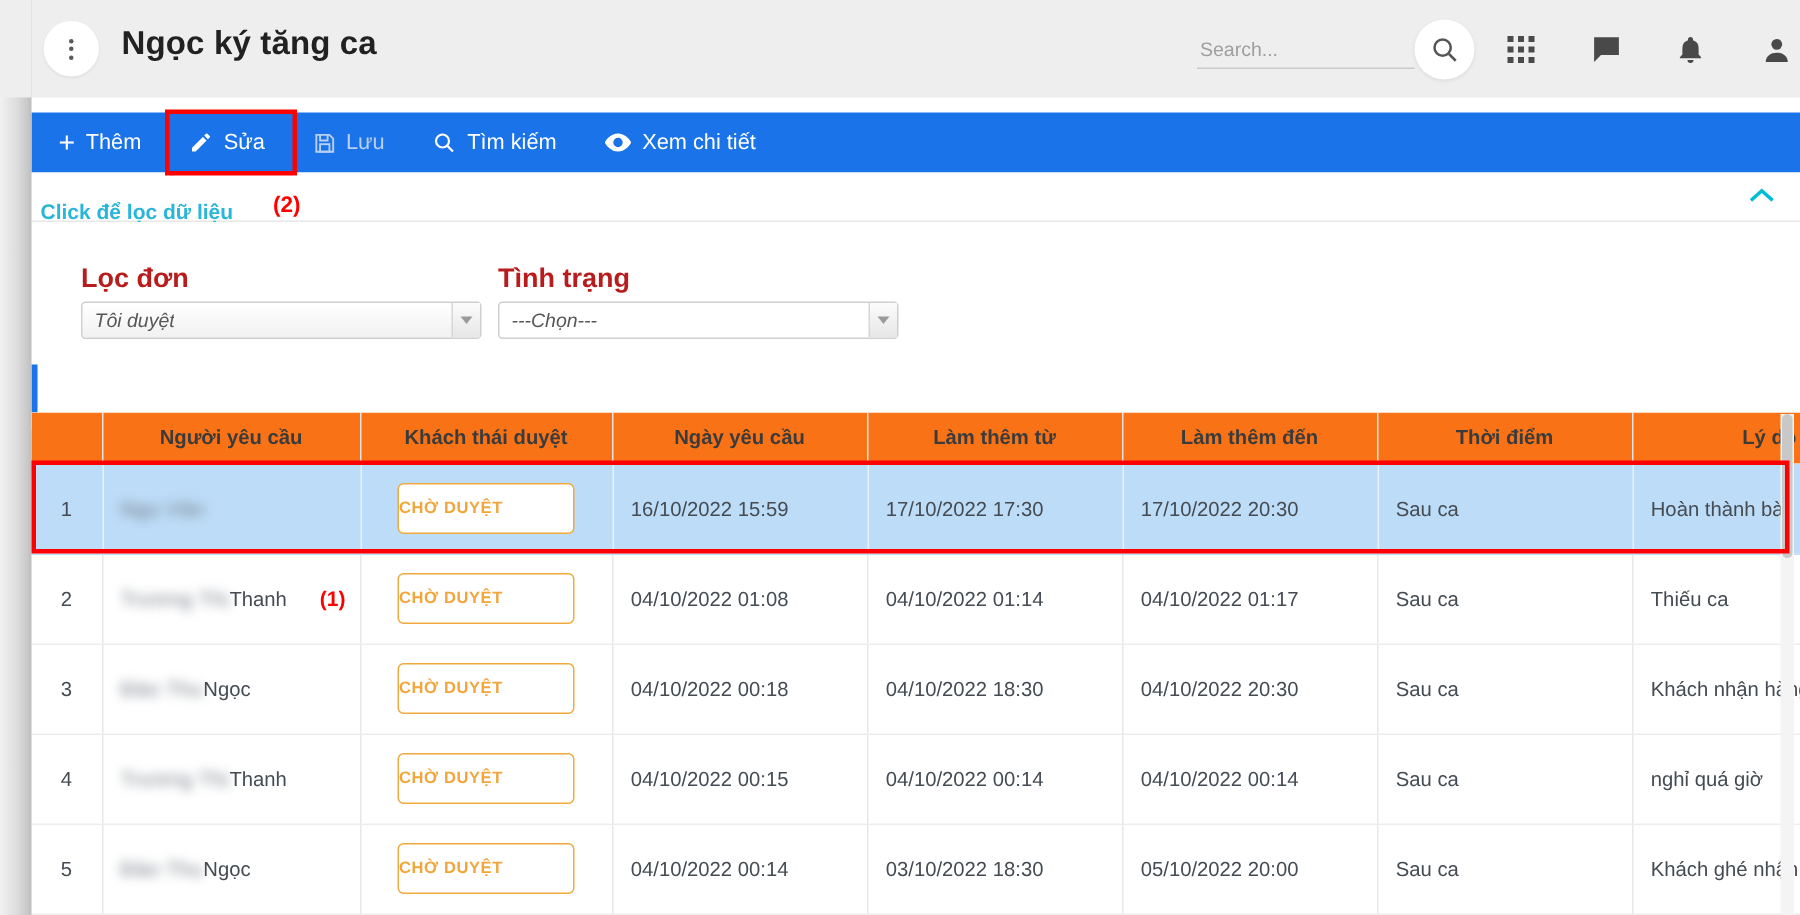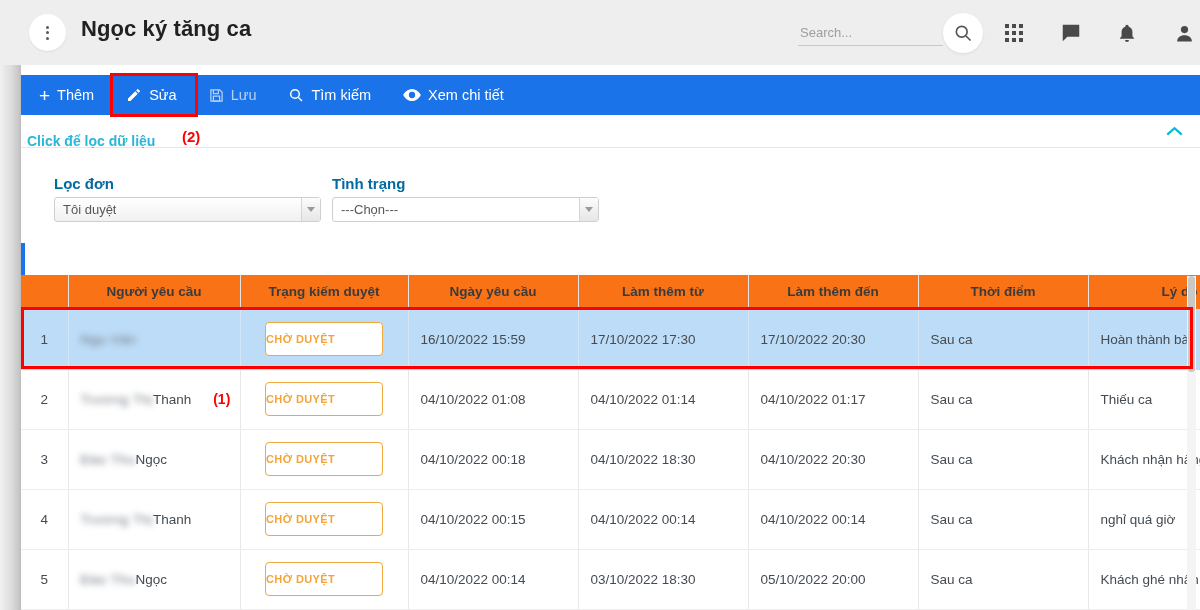--- a/index.html
+++ b/index.html
@@ -140,36 +140,36 @@
   
   .filter-form {
     position: absolute; left: 21px; top: 148px;
     width: 1179px; height: 91px;
     background: #ffffff;
   }
   .field { position: absolute; top: 27px; }
   .field-1 { left: 33px; }
   .field-2 { left: 311px; }
   .field-label {
-    font-size: 15px; font-weight: bold; color: #0369a1;
+    font-size: 18px; font-weight: bold; color: #b91c1c;
     margin-bottom: 5px;
   }
   .select-box {
     width: 267px; height: 25px;
     border: 1px solid #cfcfcf; border-radius: 3px;
     background: linear-gradient(to bottom, #ffffff 0%, #f1f1f1 100%);
     display: flex; align-items: center;
     position: relative;
   }
   .select-box.plain {
     background: #ffffff;
   }
   .select-val {
     padding-left: 8px; font-size: 13px; color: #575757;
-    white-space: nowrap; overflow: hidden;
+    white-space: nowrap; overflow: hidden; font-style: italic;
   }
   .select-arrow {
     position: absolute; right: 0; top: 0;
     width: 19px; height: 23px;
     border-left: 1px solid #d6d6d6;
     background: linear-gradient(to bottom, #fcfcfc 0%, #e6e6e6 100%);
     display: flex; align-items: center; justify-content: center;
   }
   .select-arrow .tri {
     width: 0; height: 0;
@@ -433,21 +433,21 @@
         <col style="width:170px">
         <col style="width:170px">
         <col style="width:170px">
         <col style="width:170px">
         <col style="width:183px">
       </colgroup>
       <thead>
         <tr>
           <th class="c-idx"></th>
           <th>Người yêu cầu</th>
-          <th>Trạng kiếm duyệt</th>
+          <th>Khách thái duyệt</th>
           <th>Ngày yêu cầu</th>
           <th>Làm thêm từ</th>
           <th>Làm thêm đến</th>
           <th>Thời điểm</th>
           <th>Lý do</th>
         </tr>
       </thead>
       <tbody>
         <tr class="hl">
           <td class="c-idx">1</td>

